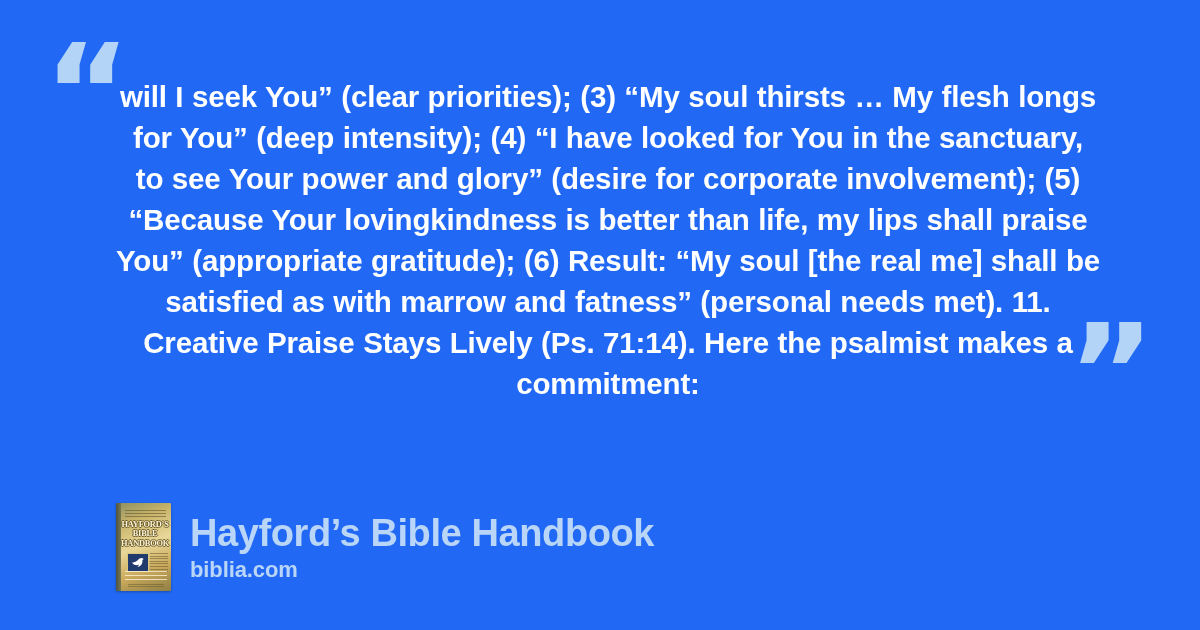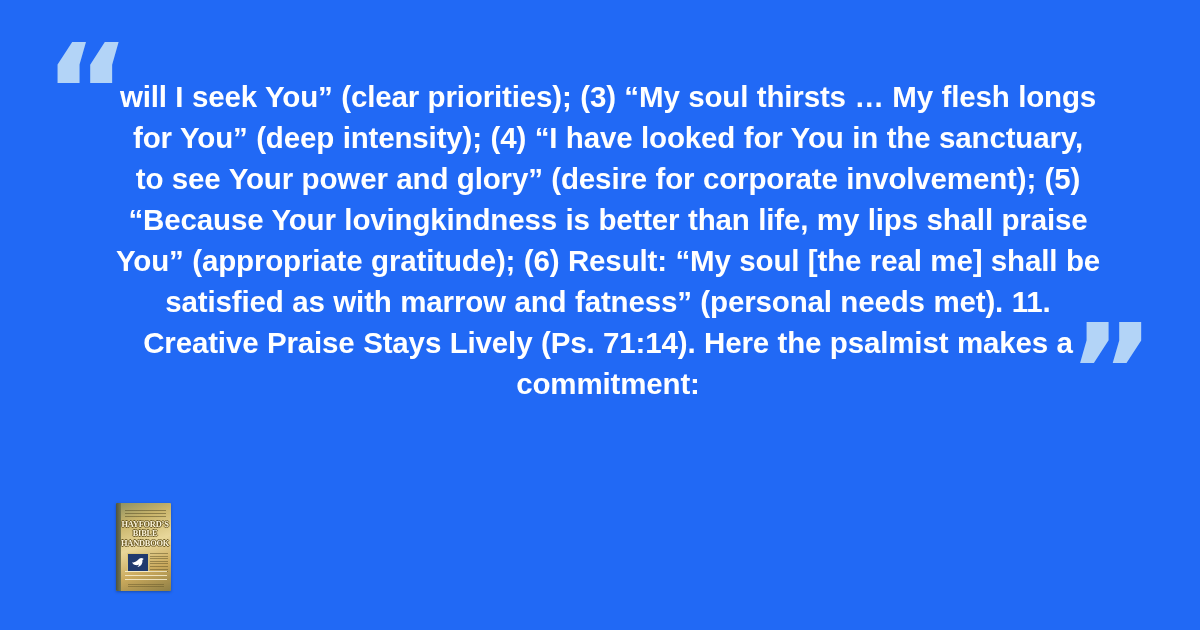--- a/index.html
+++ b/index.html
@@ -215,16 +215,20 @@
       <div class="emblem">
         <svg width="16" height="13" viewBox="0 0 16 13" aria-hidden="true">
           <path d="M12.6 2.2c-1.1-.5-2.4-.2-3.4.5C8.1 3.6 7.2 4.8 6 5.6 4.8 6.4 3.3 6.6 2 6.2c.6 1.5 2 2.6 3.6 2.9 1.2.2 2.4 0 3.4-.6-.3 1-.9 1.9-1.7 2.6 1.9-.2 3.6-1.4 4.5-3.1.6-1.2.8-2.5.6-3.8.6-.3 1.1-.9 1.3-1.6-.4.3-.8.5-1.3.6.4-.3.7-.7.9-1.2-.4.3-.8.5-1.3.6-.2-.2-.3-.3-.4-.4z" fill="#ffffff"></path>
         </svg>
       </div>
       <div class="blurb"></div>
       <div class="author"></div>
       <div class="footline"></div>
     </div>
 
+    <div class="attribution-text">
+      <div class="book-title">Hayford’s Bible Handbook</div>
+      <div class="site-name">biblia.com</div>
+    </div>
 
   </div>
 
 </div>
 
 </body></html>

